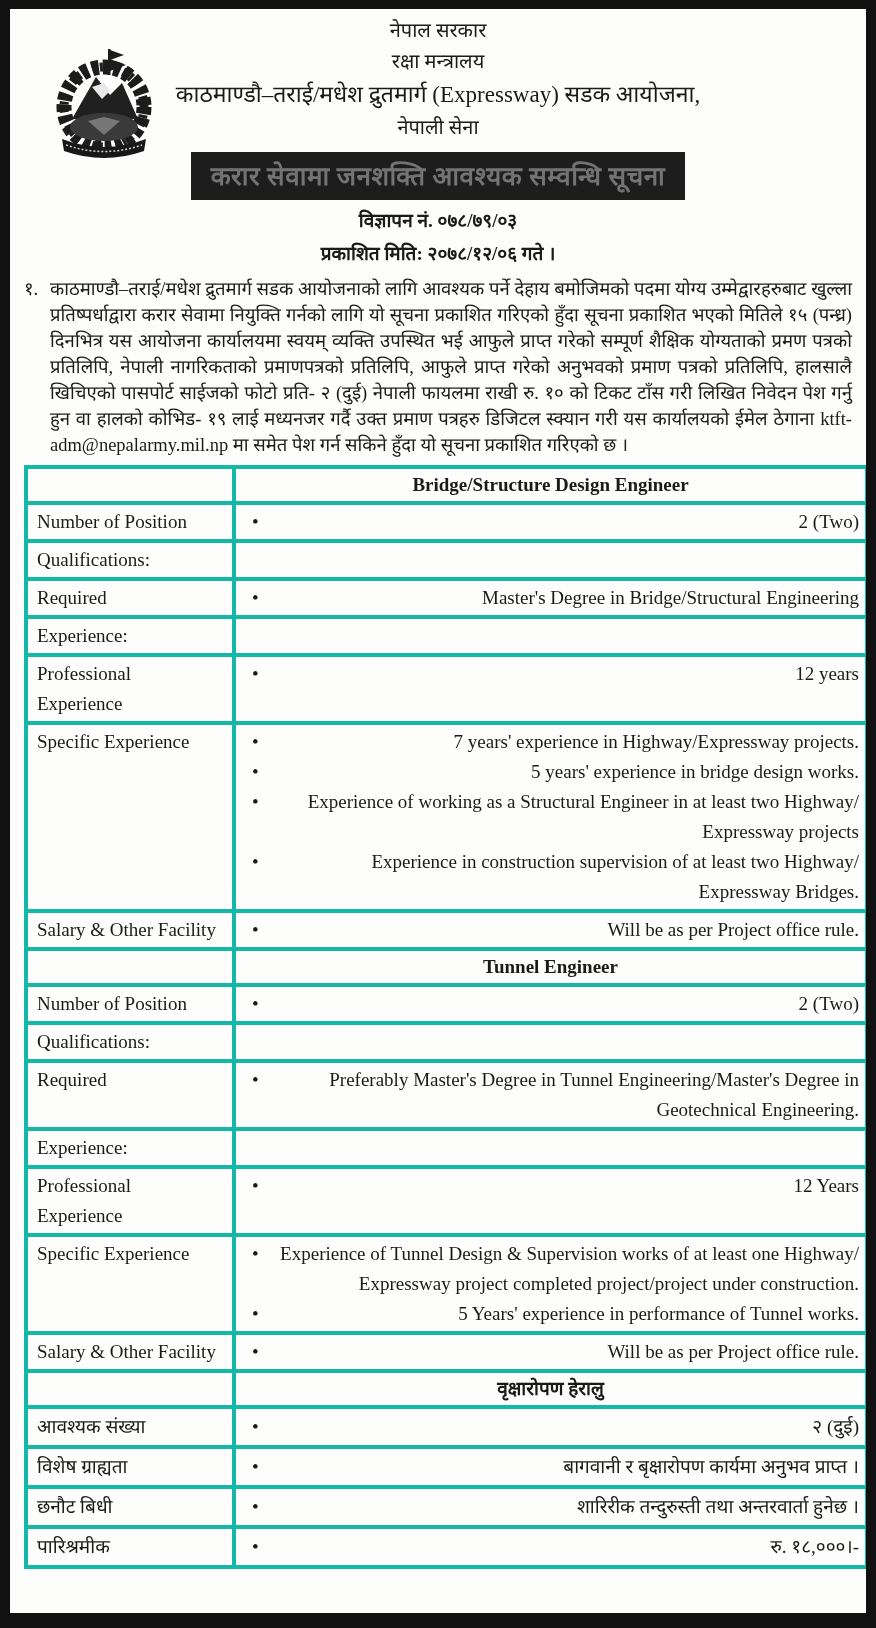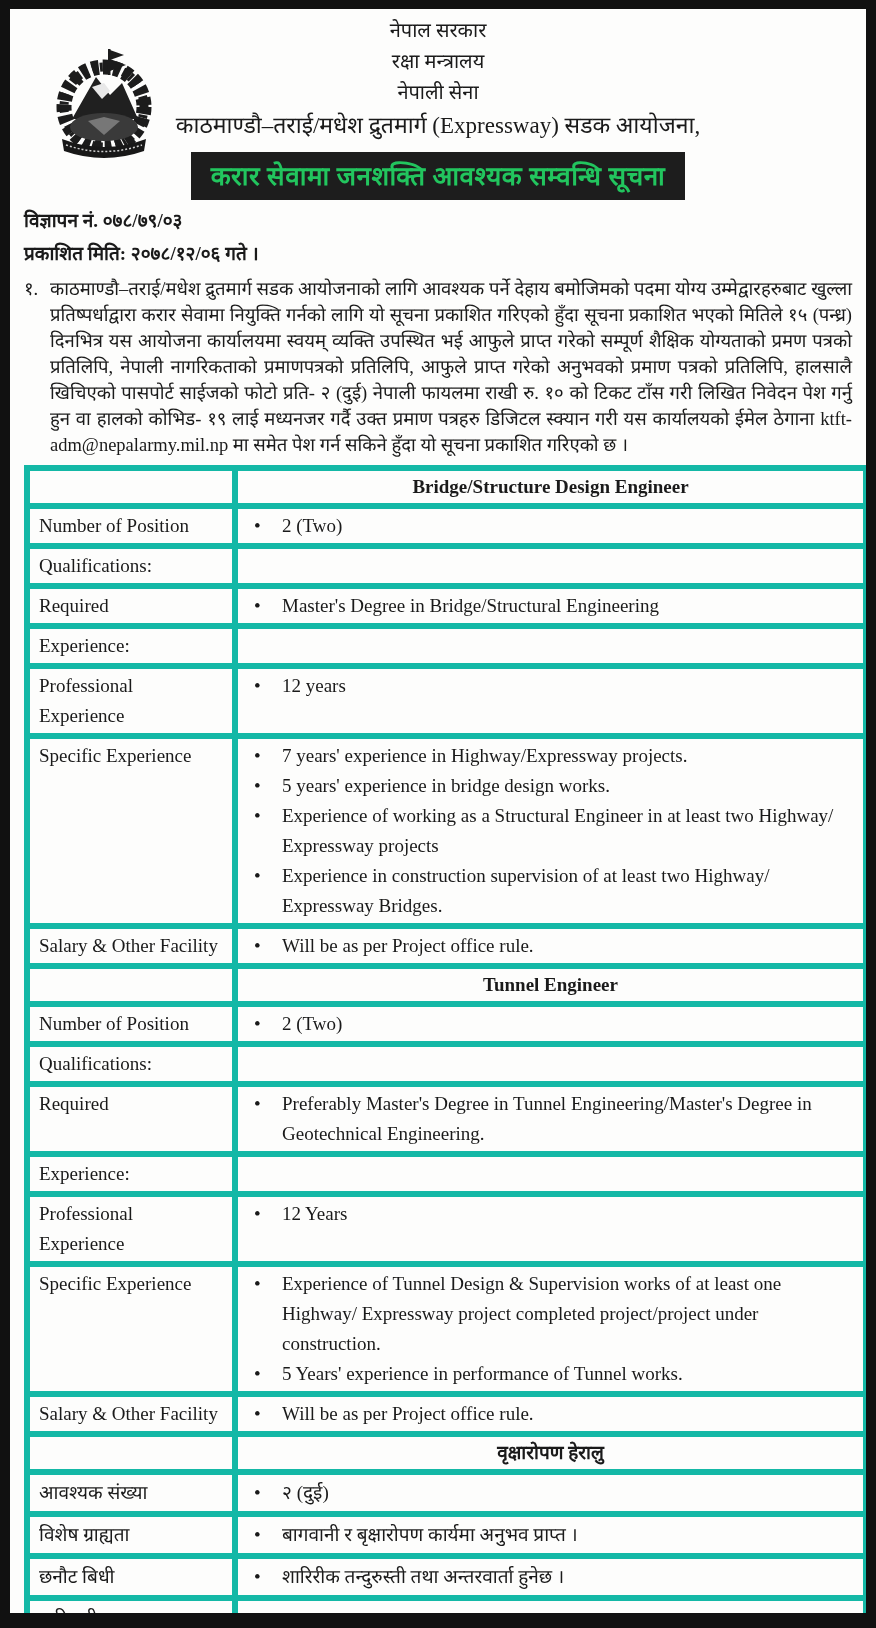--- a/index.html
+++ b/index.html
@@ -26,62 +26,62 @@
   .doc-header { position:relative; text-align:center; }
   .emblem {
     position:absolute; left:28px; top:32px;
     width:108px; height:122px;
   }
   .hline { font-weight:normal; font-size:20px; line-height:31px; }
   .hline.big { font-size:23px; line-height:35px; }
 
   .banner {
     display:table; margin:9px auto 0 auto;
-    background:#1d1d1d; color:#22c55e;
+    background:#1d1d1d; color:#737373;
     font-weight:bold; font-size:26px;
     padding:5px 20px 7px 20px;
     letter-spacing:0.5px;
   }
   .adno, .pubdate {
-    font-weight:bold; font-size:19px;
+    text-align:center; font-weight:bold; font-size:19px;
     margin-top:9px; line-height:24px;
   }
 
   
   .intro {
     display:flex; margin-top:10px; font-size:18.5px;
     line-height:26px; text-align:justify;
   }
   .intro .num { flex:0 0 26px; }
   .intro .txt { flex:1; }
 
   
   table.vacancy {
     width:845px; margin:7px auto 0 auto;
     border-collapse:collapse;
     border:3px solid #161616;
   }
   table.vacancy td {
-    border:6px solid #14b8a6;
+    border:4px solid #14b8a6;
     vertical-align:top;
     font-size:19px;
   }
   td.lbl {
     width:208px;
     padding:2px 11px 2px 9px;
     line-height:30px;
   }
   td.hdr {
     text-align:center; font-weight:bold; font-size:20px;
     padding:3px 4px; line-height:26px;
   }
   td.val { padding:2px 6px 2px 0; }
   .bullet {
     position:relative; padding-left:44px;
-    line-height:30px; text-align:left;
+    line-height:30px; text-align:right;
   }
   .bullet::before {
     content:"•";
     position:absolute; left:16px; top:0;
     font-size:19px;
   }
   tr.np td.lbl, tr.np .bullet { line-height:32px; }
 </style>
 </head>
 <body>
@@ -105,22 +105,22 @@
 
           <ellipse cx="52" cy="80" rx="34" ry="14" fill="#3a3a3a"></ellipse>
           <path d="M36 74 L52 70 L68 74 L52 88 Z" fill="#777777"></path>
 
           <path d="M10 92 Q52 108 94 92 L92 104 Q52 118 12 104 Z" fill="#181818"></path>
           <path d="M14 98 Q52 111 90 98" stroke="#cfcfcf" stroke-width="1.5" fill="none" stroke-dasharray="2 2"></path>
         </svg>
       </div>
       <div class="hline">नेपाल सरकार</div>
       <div class="hline">रक्षा मन्त्रालय</div>
+      <div class="hline big">काठमाण्डौ–तराई/मधेश द्रुतमार्ग (Expressway) सडक आयोजना,</div>
       <div class="hline">नेपाली सेना</div>
-      <div class="hline big">काठमाण्डौ–तराई/मधेश द्रुतमार्ग (Expressway) सडक आयोजना,</div>
     </div>
 
     <div class="banner">करार सेवामा जनशक्ति आवश्यक सम्वन्धि सूचना</div>
     <div class="adno">विज्ञापन नं. ०७८/७९/०३</div>
     <div class="pubdate">प्रकाशित मिति: २०७८/१२/०६ गते ।</div>
 
     <div class="intro">
       <span class="num">१.</span>
       <span class="txt">काठमाण्डौ–तराई/मधेश द्रुतमार्ग सडक आयोजनाको लागि आवश्यक पर्ने देहाय बमोजिमको पदमा योग्य उम्मेद्वारहरुबाट खुल्ला प्रतिष्पर्धाद्वारा करार सेवामा नियुक्ति गर्नको लागि यो सूचना प्रकाशित गरिएको हुँदा सूचना प्रकाशित भएको मितिले १५ (पन्ध्र) दिनभित्र यस आयोजना कार्यालयमा स्वयम् व्यक्ति उपस्थित भई आफुले प्राप्त गरेको सम्पूर्ण शैक्षिक योग्यताको प्रमण पत्रको प्रतिलिपि, नेपाली नागरिकताको प्रमाणपत्रको प्रतिलिपि, आफुले प्राप्त गरेको अनुभवको प्रमाण पत्रको प्रतिलिपि, हालसालै खिचिएको पासपोर्ट साईजको फोटो प्रति- २ (दुई) नेपाली फायलमा राखी रु. १० को टिकट टाँस गरी लिखित निवेदन पेश गर्नु हुन वा हालको कोभिड- १९ लाई मध्यनजर गर्दै उक्त प्रमाण पत्रहरु डिजिटल स्क्यान गरी यस कार्यालयको ईमेल ठेगाना ktft-adm@nepalarmy.mil.np मा समेत पेश गर्न सकिने हुँदा यो सूचना प्रकाशित गरिएको छ ।</span>
     </div>

